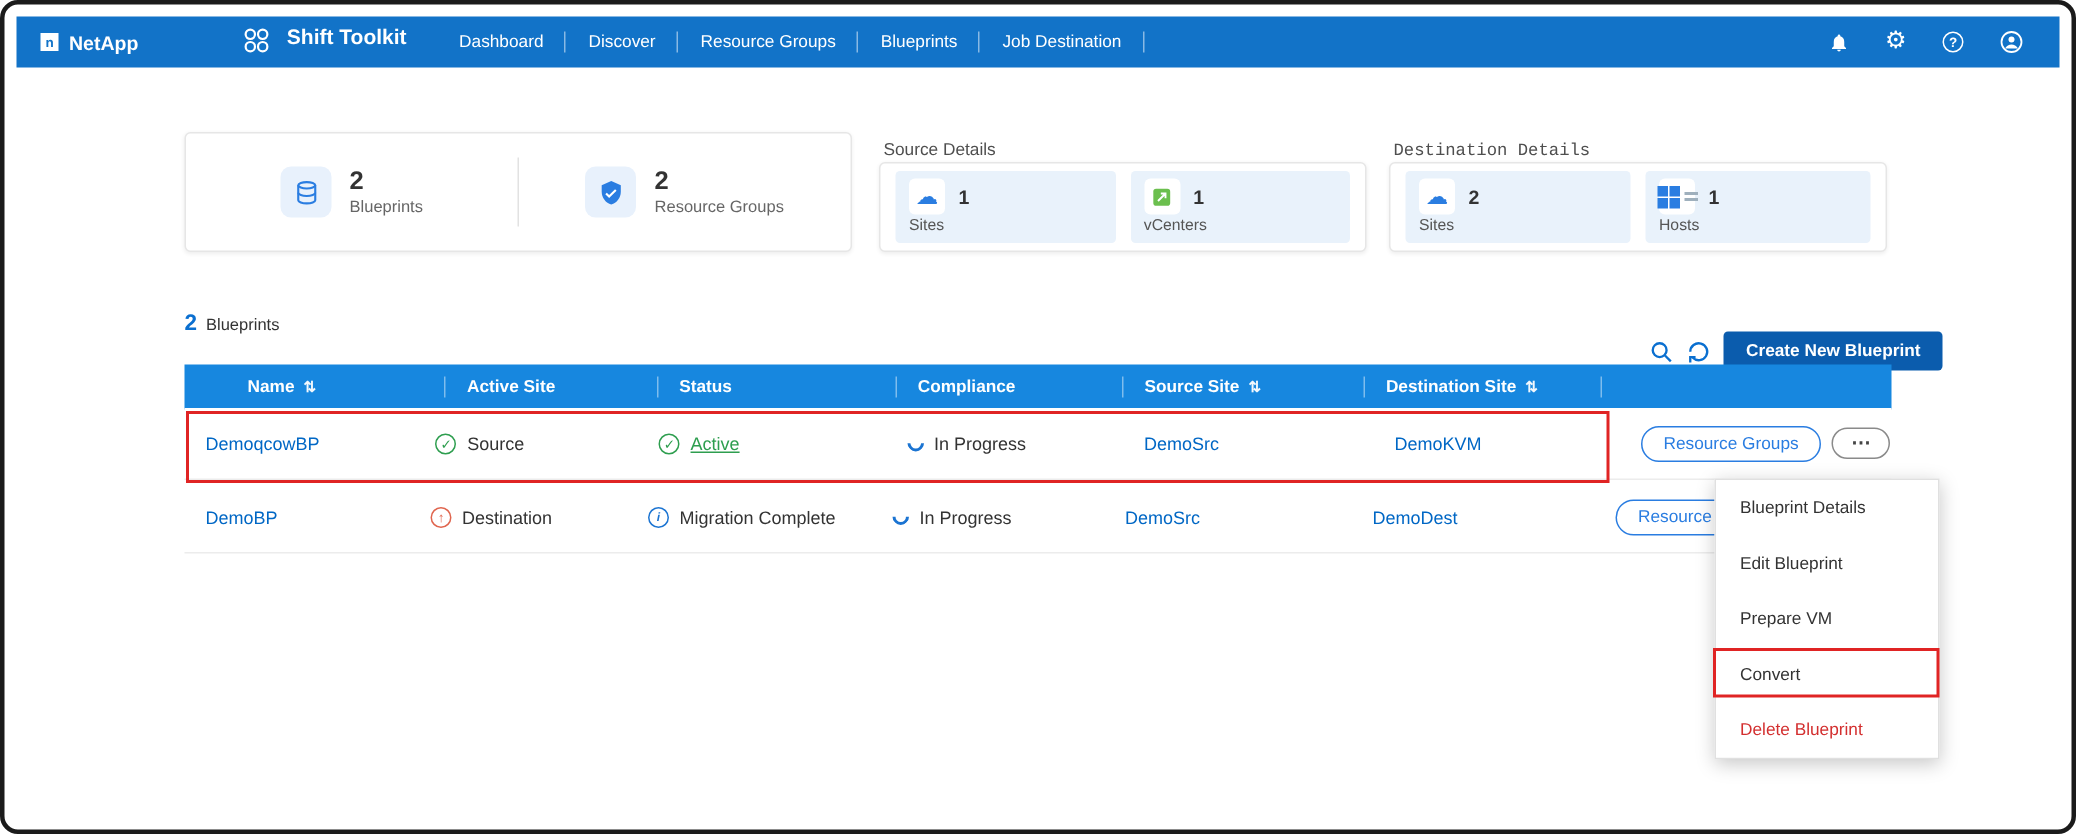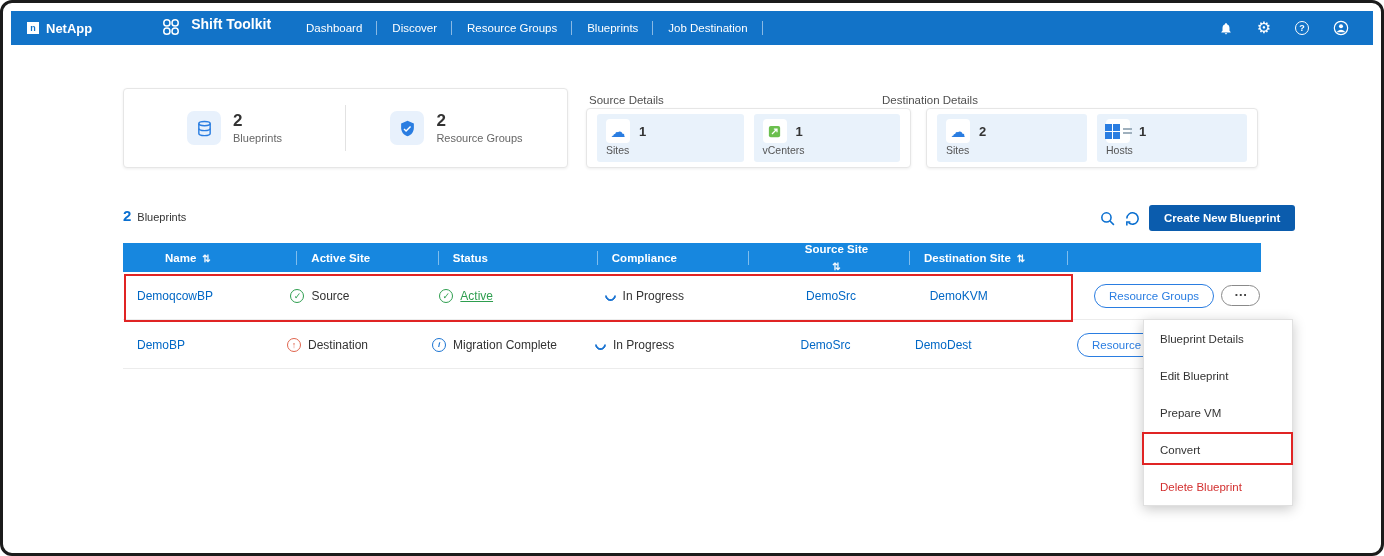--- a/index.html
+++ b/index.html
@@ -29,54 +29,54 @@
   .card { background:#fff; border:1px solid #e6e6e6; border-radius:4px; box-shadow:0 1px 3px rgba(0,0,0,.07); }
   .card-stats { position:absolute; left:120px; top:85px; width:445px; height:80px; display:flex; align-items:center; }
   .stat-half { flex:1; display:flex; align-items:center; justify-content:center; gap:12px; }
   .stat-divider { width:1px; height:46px; background:#e2e2e2; }
   .icon-box { width:34px; height:34px; background:#e8f1fc; border-radius:7px; display:flex; align-items:center; justify-content:center; }
   .stat-num { font-size:17px; font-weight:bold; color:#333; line-height:1.1; }
   .stat-label { font-size:11px; color:#666; margin-top:2px; }
 
   .section-label { position:absolute; font-size:11.5px; color:#4f4f4f; }
   .lbl-source { left:586px; top:91px; }
-  .lbl-dest { left:879px; top:91px; }
+  .lbl-dest { left:926px; top:91px;font-family:Liberation Mono, monospace; }
   .card-details { position:absolute; top:105px; height:60px; display:flex; align-items:center; gap:10px; padding:0 10px; }
   .card-source { left:583px; width:325px; }
   .card-dest { left:923px; width:332px; }
   .tile { flex:1; height:48px; background:#e9f2fb; border-radius:3px; padding:5px 9px; }
   .tile-top { display:flex; align-items:center; gap:9px; }
   .tile-icon-box { width:24px; height:24px; background:#fff; border-radius:4px; display:flex; align-items:center; justify-content:center; }
   .tile-num { font-size:13px; font-weight:bold; color:#333; }
   .tile-label { font-size:10.5px; color:#555; margin-top:1px; }
   .cloud-glyph { font-size:15px; color:#2a7de1; line-height:1; }
   .win-flag { display:grid; grid-template-columns:7px 7px; grid-template-rows:7px 7px; gap:1px; }
   .win-flag span { background:#2a7de1; }
   .win-lines { display:flex; flex-direction:column; gap:2px; margin-left:3px; }
   .win-lines i { display:block; width:9px; height:2px; background:#9fb0bd; }
 
   
   .list-header { position:absolute; left:120px; top:204px; display:flex; align-items:baseline; gap:6px; }
   .list-count { font-size:15px; font-weight:bold; color:#0a6fd0; }
   .list-label { font-size:11px; color:#333; }
-  .list-controls { position:absolute; top:202px; left:1096px; display:flex; align-items:center; gap:8px; }
+  .list-controls { position:absolute; top:218px; left:1096px; display:flex; align-items:center; gap:8px; }
   .ctl-icon { cursor:pointer; display:flex; align-items:center; }
   .btn-create {
     background:#0b5cad; color:#fff; font-size:11.5px; font-weight:bold;
     padding:7px 15px; border:none; border-radius:3px; cursor:pointer; font-family:"Liberation Sans",sans-serif;
   }
 
   
   .thead { position:absolute; left:120px; top:240px; width:1138px; height:30px; background:#1787df; display:flex;padding-left:28px; }
   .th { display:flex; align-items:center; gap:6px; padding-left:14px; color:#fff; font-size:11.5px; font-weight:bold; position:relative; }
   .th::after { content:""; position:absolute; right:0; top:8px; height:14px; width:1px; background:rgba(255,255,255,.45); }
   .th:last-child::after { display:none; }
   .sort-glyph { font-size:10px; opacity:.95; cursor:pointer; }
   .c0 { width:150px; } .c1 { width:145px; } .c2 { width:163px; } .c3 { width:155px; }
-  .c4 { width:165px;flex-direction:column; } .c5 { width:162px; } .c6 { width:198px; }
+  .c4 { width:165px; } .c5 { width:162px; } .c6 { width:198px; }
 
   .trow { position:absolute; left:120px; width:1138px; height:48px; background:#fff; border-bottom:1px solid #ececec; display:flex; align-items:center; }
   .row-0 { top:269px;gap:16px; } .row-1 { top:318px; }
   .td { display:flex; align-items:center; gap:7px; padding-left:14px; font-size:12px; color:#333; }
   .link { color:#0067c5; cursor:pointer; text-decoration:none; }
   .status-active { color:#2e9e4f; text-decoration:underline; cursor:pointer; }
 
   .circle-ico { width:14px; height:14px; border-radius:50%; display:flex; align-items:center; justify-content:center; font-size:9px; flex:0 0 auto; }
   .ico-check { border:1.5px solid #2e9e4f; color:#2e9e4f; }
   .ico-info { border:1.5px solid #1b74d2; color:#1b74d2; font-style:italic; font-weight:bold; font-size:8px; }

